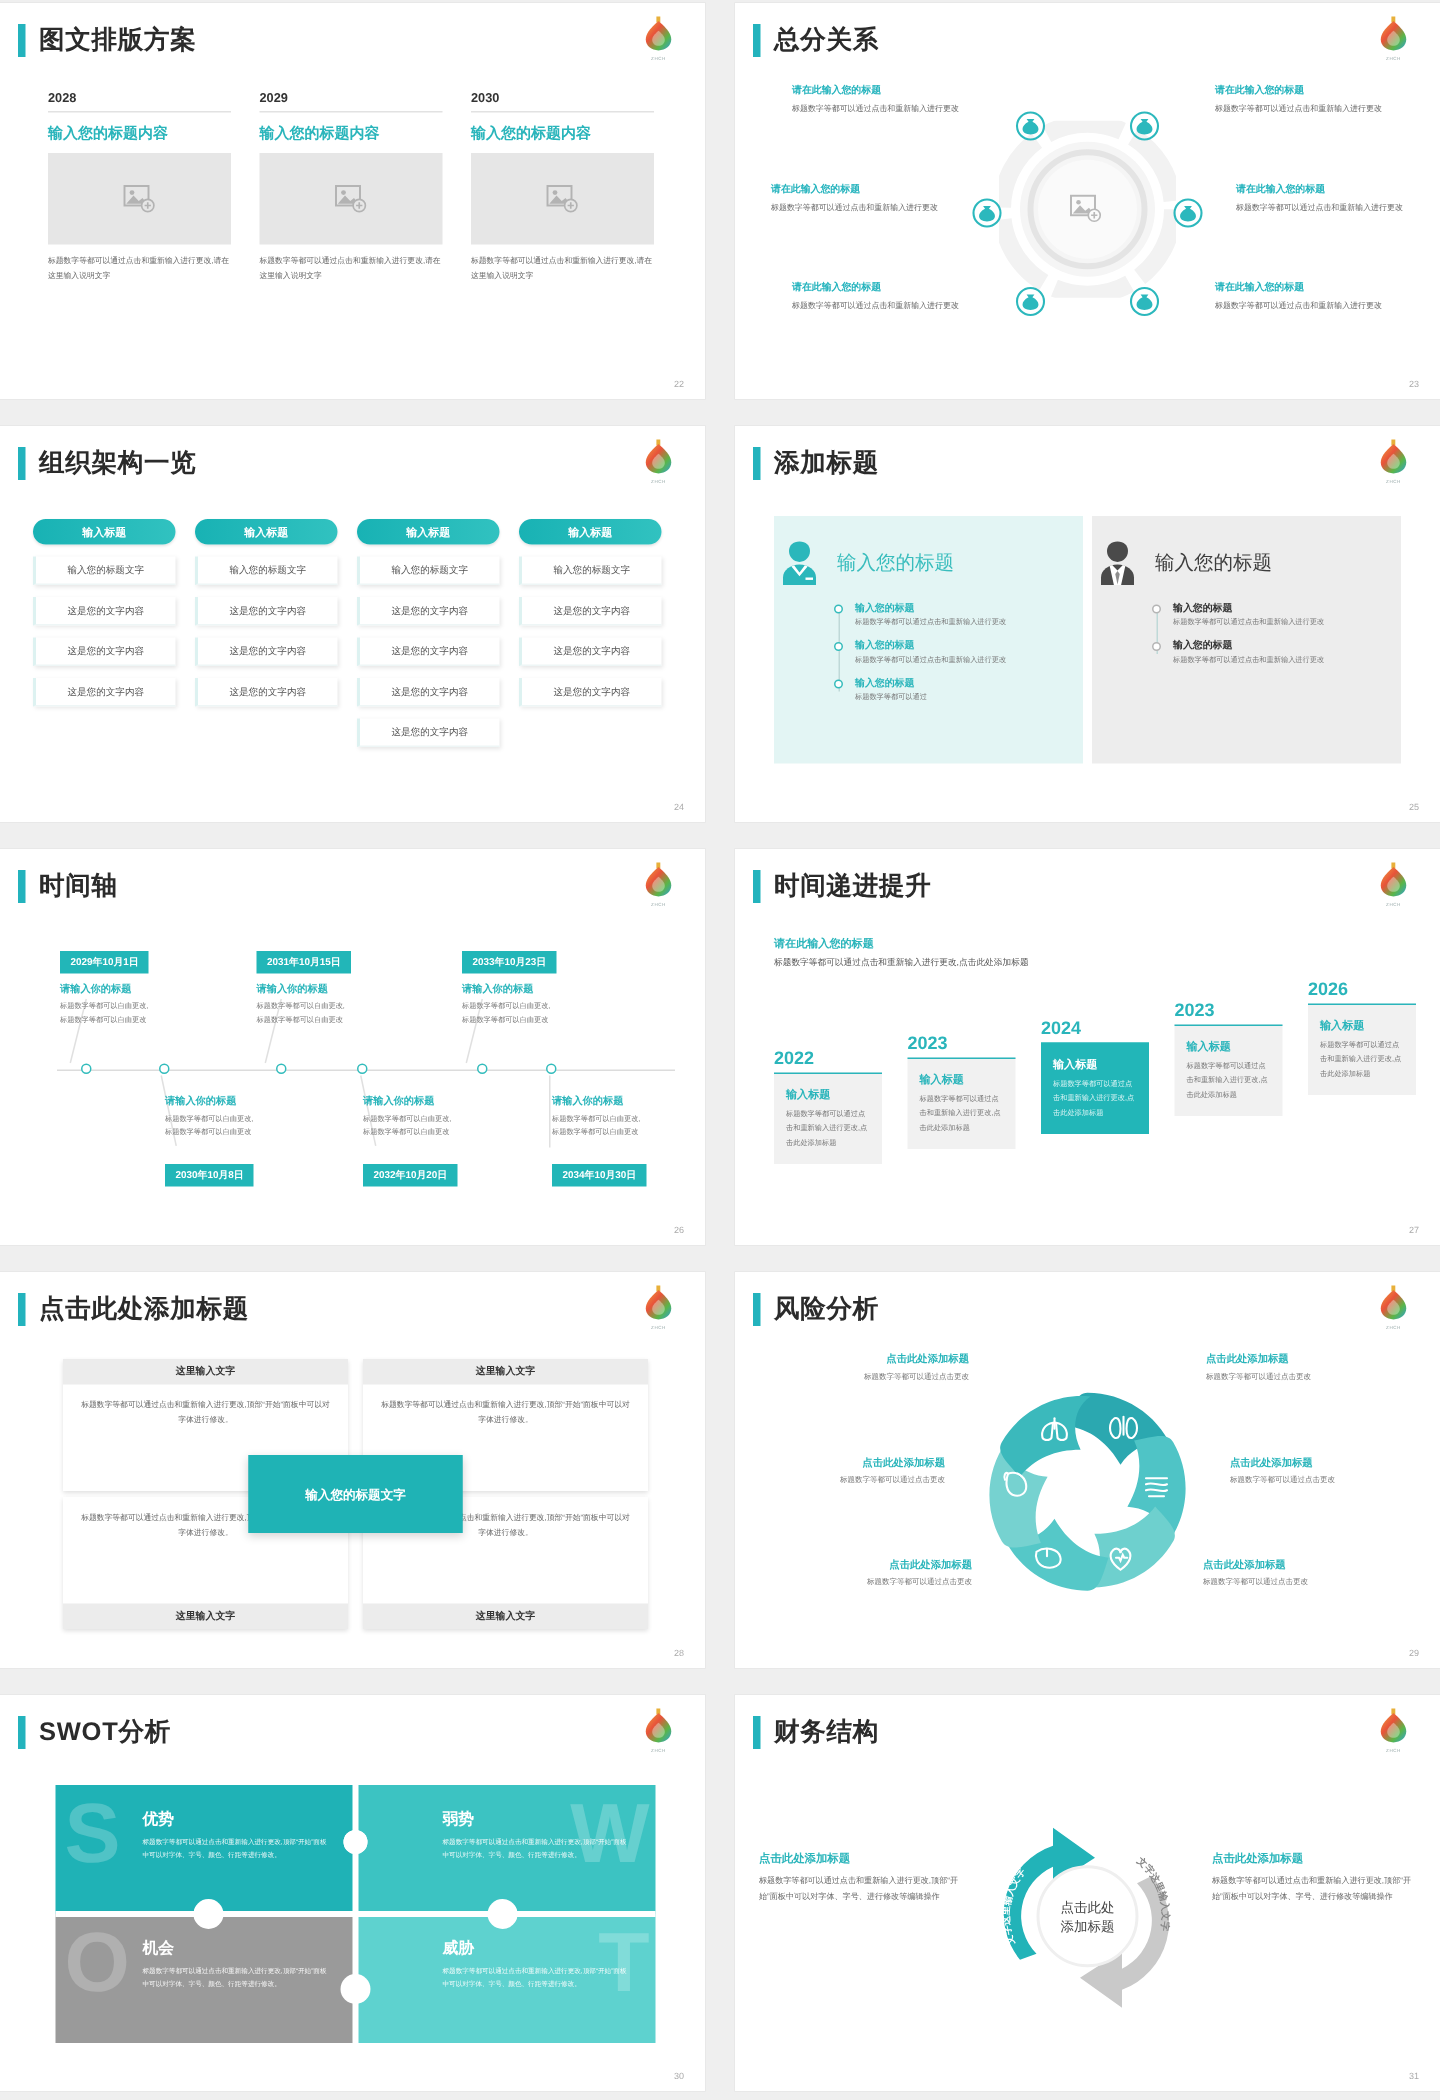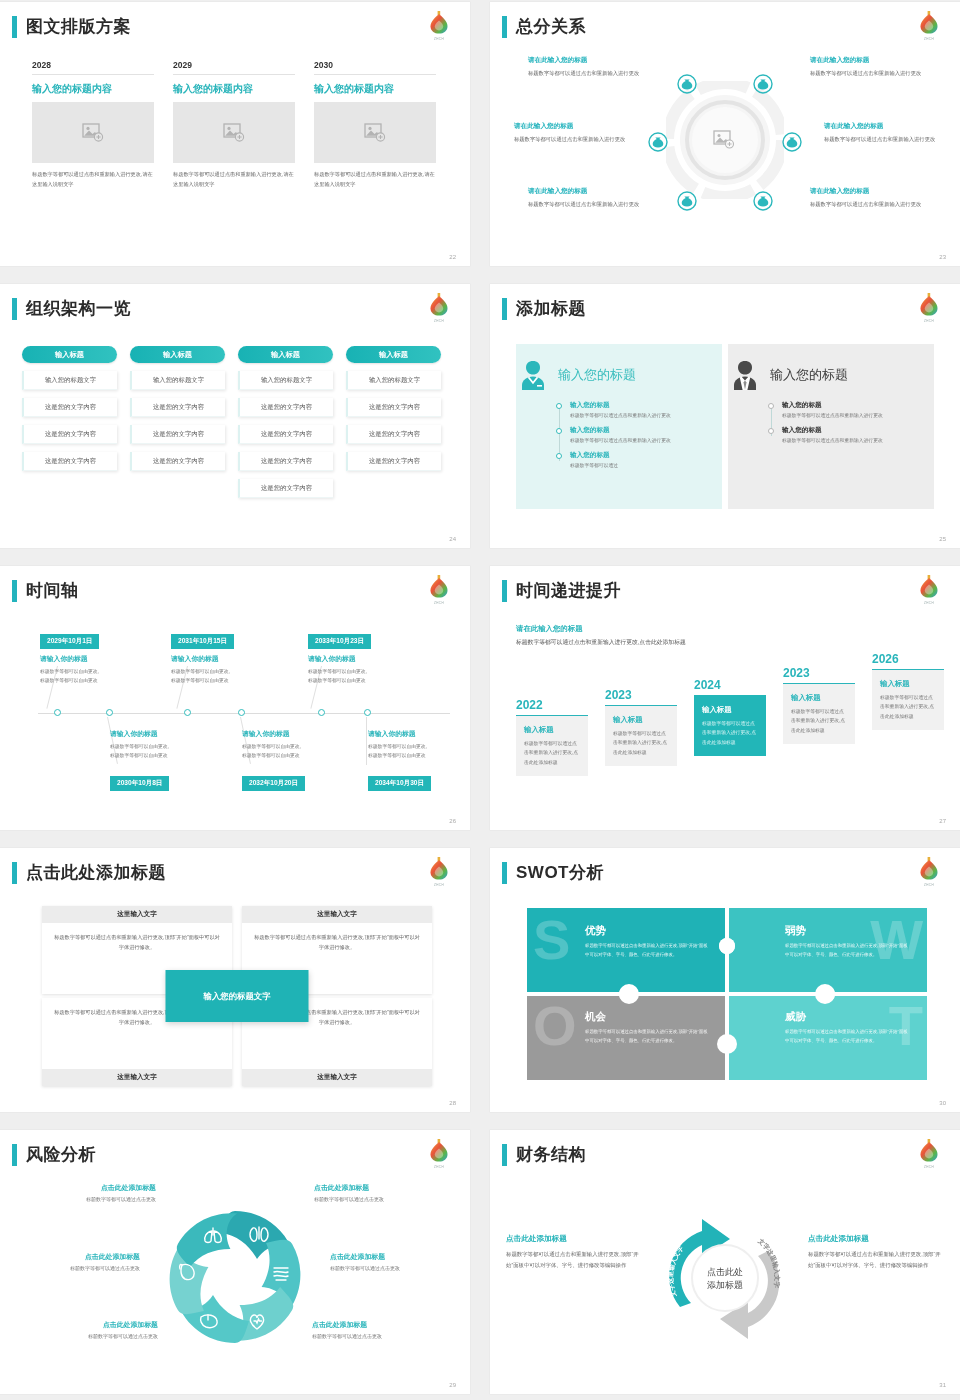--- a/index.html
+++ b/index.html
@@ -601,20 +601,119 @@
         <div class="qtab" style="position:absolute;bottom:0;left:0;right:0">这里输入文字</div>
       </div>
       <div class="qcenter">输入您的标题文字</div>
     </div>
     <div class="pagenum">28</div>
   </div>
 
   <div class="slide">
     <div class="s-head">
       <div class="accent-bar"></div>
+      <div class="s-title">风险分析</div>
+    </div>
+    <div class="logo">
+      <svg width="26" height="28" viewBox="0 0 26 28">
+        <rect x="11.6" y="3" width="2.6" height="4" fill="#e8b03a"></rect>
+        <path d="M13 6 C19.5 11.5 21.5 15 21.5 18.4 C21.5 22.6 17.7 25.6 13 25.6 C8.3 25.6 4.5 22.6 4.5 18.4 C4.5 15 6.5 11.5 13 6 Z" fill="url(#lg1)"></path>
+        <path d="M13 12.5 C16 15 17.2 16.8 17.2 18.6 C17.2 20.9 15.3 22.5 13 22.5 C10.7 22.5 8.8 20.9 8.8 18.6 C8.8 16.8 10 15 13 12.5 Z" fill="#ffffff" opacity=".35"></path>
+      </svg>
+      <div class="logo-word">ZHCH</div>
+    </div>
+
+    <div class="risk">
+      <div class="ctr">
+        <svg width="160" height="160" viewBox="0 0 160 160">
+          <g transform="translate(80,80)">
+            <g transform="rotate(0)">
+                <path d="M0 -66 C24 -66 46 -52 56 -30 C44 -36 30 -30 22 -18 C14 -32 2 -42 -14 -44 C-10 -56 -8 -66 0 -66Z" fill="#2ba8b0"></path>
+              </g>
+            <g transform="rotate(60)">
+                <path d="M0 -66 C24 -66 46 -52 56 -30 C44 -36 30 -30 22 -18 C14 -32 2 -42 -14 -44 C-10 -56 -8 -66 0 -66Z" fill="#4fc4c6"></path>
+              </g>
+            <g transform="rotate(120)">
+                <path d="M0 -66 C24 -66 46 -52 56 -30 C44 -36 30 -30 22 -18 C14 -32 2 -42 -14 -44 C-10 -56 -8 -66 0 -66Z" fill="#6ed0ce"></path>
+              </g>
+            <g transform="rotate(180)">
+                <path d="M0 -66 C24 -66 46 -52 56 -30 C44 -36 30 -30 22 -18 C14 -32 2 -42 -14 -44 C-10 -56 -8 -66 0 -66Z" fill="#55c8c8"></path>
+              </g>
+            <g transform="rotate(240)">
+                <path d="M0 -66 C24 -66 46 -52 56 -30 C44 -36 30 -30 22 -18 C14 -32 2 -42 -14 -44 C-10 -56 -8 -66 0 -66Z" fill="#76d2d0"></path>
+              </g>
+            <g transform="rotate(300)">
+                <path d="M0 -66 C24 -66 46 -52 56 -30 C44 -36 30 -30 22 -18 C14 -32 2 -42 -14 -44 C-10 -56 -8 -66 0 -66Z" fill="#3bb9bc"></path>
+              </g>
+
+            <g fill="none" stroke="#ffffff" stroke-width="1.4" stroke-linecap="round">
+              <g transform="translate(-22,-45)">
+                <path d="M0 -4 v7"></path>
+                  <path d="M-1 -1 C-7 0 -9 5 -8 9 C-7 11 -3 11 -2 9 L-1 -1Z"></path>
+                <path d="M1 -1 C7 0 9 5 8 9 C7 11 3 11 2 9 L1 -1Z"></path>
+              </g>
+              <g transform="translate(24,-44)">
+                <path d="M-6 -5 C-10 -2 -10 5 -6 8 C-3 9 -2 6 -2 2 C-2 -2 -3 -6 -6 -5Z"></path>
+                <path d="M6 -5 C10 -2 10 5 6 8 C3 9 2 6 2 2 C2 -2 3 -6 6 -5Z"></path>
+                <path d="M0 -6 v12"></path>
+              </g>
+              <g transform="translate(-47,-6)">
+                <path d="M-6 -6 C-1 -8 5 -5 6 1 C7 7 2 10 -3 8 C-7 6 -8 0 -6 -6Z"></path>
+                <path d="M-6 -6 C-8 -8 -9 -4 -8 -2"></path>
+              </g>
+              <g transform="translate(46,-4)">
+                <path d="M-7 -5 h14"></path>
+                  <path d="M-7 -1 C-2 -3 3 1 7 -1"></path>
+                <path d="M-7 3 C-2 1 3 5 7 3"></path>
+                  <path d="M-5 7 h10"></path>
+              </g>
+              <g transform="translate(-26,44)">
+                <path d="M-8 -4 C-2 -8 7 -6 8 0 C9 5 3 8 -3 6 C-8 4 -9 -1 -8 -4Z"></path>
+                <path d="M-1 -6 v5"></path>
+              </g>
+              <g transform="translate(22,45)">
+                <path d="M0 7 C-7 2 -8 -3 -5 -6 C-3 -8 0 -7 0 -4 C0 -7 3 -8 5 -6 C8 -3 7 2 0 7Z"></path>
+                <path d="M-3 -1 h2 l1 2 1.5 -4 1 2 h2"></path>
+              </g>
+            </g>
+          </g>
+        </svg>
+      </div>
+
+      <div class="rl" style="left:18px;top:5px;text-align:right">
+        <h4>点击此处添加标题</h4>
+        <p>标题数字等都可以通过点击更改</p>
+      </div>
+      <div class="rl" style="right:18px;top:5px;text-align:left">
+        <h4>点击此处添加标题</h4>
+        <p>标题数字等都可以通过点击更改</p>
+      </div>
+      <div class="rl" style="left:2px;top:74px;text-align:right">
+        <h4>点击此处添加标题</h4>
+        <p>标题数字等都可以通过点击更改</p>
+      </div>
+      <div class="rl" style="right:2px;top:74px;text-align:left">
+        <h4>点击此处添加标题</h4>
+        <p>标题数字等都可以通过点击更改</p>
+      </div>
+      <div class="rl" style="left:20px;top:142px;text-align:right">
+        <h4>点击此处添加标题</h4>
+        <p>标题数字等都可以通过点击更改</p>
+      </div>
+      <div class="rl" style="right:20px;top:142px;text-align:left">
+        <h4>点击此处添加标题</h4>
+        <p>标题数字等都可以通过点击更改</p>
+      </div>
+    </div>
+    <div class="pagenum">29</div>
+  </div>
+
+  <div class="slide">
+    <div class="s-head">
+      <div class="accent-bar"></div>
       <div class="s-title">SWOT分析</div>
     </div>
     <div class="logo">
       <svg width="26" height="28" viewBox="0 0 26 28">
         <rect x="11.6" y="3" width="2.6" height="4" fill="#e8b03a"></rect>
         <path d="M13 6 C19.5 11.5 21.5 15 21.5 18.4 C21.5 22.6 17.7 25.6 13 25.6 C8.3 25.6 4.5 22.6 4.5 18.4 C4.5 15 6.5 11.5 13 6 Z" fill="url(#lg1)"></path>
         <path d="M13 12.5 C16 15 17.2 16.8 17.2 18.6 C17.2 20.9 15.3 22.5 13 22.5 C10.7 22.5 8.8 20.9 8.8 18.6 C8.8 16.8 10 15 13 12.5 Z" fill="#ffffff" opacity=".35"></path>
       </svg>
       <div class="logo-word">ZHCH</div>
     </div>
@@ -646,119 +745,20 @@
       <div class="knob" style="left:192px;top:128px;width:16px;height:16px"></div>
       <div class="knob" style="left:292px;top:78px;width:16px;height:16px"></div>
       <div class="knob" style="left:198px;top:0;width:4px;height:172px;border-radius:0"></div>
       <div class="knob" style="left:0;top:84px;width:400px;height:4px;border-radius:0"></div>
       <div class="knob" style="left:192px;top:30px;width:16px;height:16px"></div>
       <div class="knob" style="left:92px;top:76px;width:20px;height:20px"></div>
       <div class="knob" style="left:288px;top:76px;width:20px;height:20px"></div>
       <div class="knob" style="left:190px;top:126px;width:20px;height:20px"></div>
     </div>
     <div class="pagenum">30</div>
-  </div>
-
-  <div class="slide">
-    <div class="s-head">
-      <div class="accent-bar"></div>
-      <div class="s-title">风险分析</div>
-    </div>
-    <div class="logo">
-      <svg width="26" height="28" viewBox="0 0 26 28">
-        <rect x="11.6" y="3" width="2.6" height="4" fill="#e8b03a"></rect>
-        <path d="M13 6 C19.5 11.5 21.5 15 21.5 18.4 C21.5 22.6 17.7 25.6 13 25.6 C8.3 25.6 4.5 22.6 4.5 18.4 C4.5 15 6.5 11.5 13 6 Z" fill="url(#lg1)"></path>
-        <path d="M13 12.5 C16 15 17.2 16.8 17.2 18.6 C17.2 20.9 15.3 22.5 13 22.5 C10.7 22.5 8.8 20.9 8.8 18.6 C8.8 16.8 10 15 13 12.5 Z" fill="#ffffff" opacity=".35"></path>
-      </svg>
-      <div class="logo-word">ZHCH</div>
-    </div>
-
-    <div class="risk">
-      <div class="ctr">
-        <svg width="160" height="160" viewBox="0 0 160 160">
-          <g transform="translate(80,80)">
-            <g transform="rotate(0)">
-                <path d="M0 -66 C24 -66 46 -52 56 -30 C44 -36 30 -30 22 -18 C14 -32 2 -42 -14 -44 C-10 -56 -8 -66 0 -66Z" fill="#2ba8b0"></path>
-              </g>
-            <g transform="rotate(60)">
-                <path d="M0 -66 C24 -66 46 -52 56 -30 C44 -36 30 -30 22 -18 C14 -32 2 -42 -14 -44 C-10 -56 -8 -66 0 -66Z" fill="#4fc4c6"></path>
-              </g>
-            <g transform="rotate(120)">
-                <path d="M0 -66 C24 -66 46 -52 56 -30 C44 -36 30 -30 22 -18 C14 -32 2 -42 -14 -44 C-10 -56 -8 -66 0 -66Z" fill="#6ed0ce"></path>
-              </g>
-            <g transform="rotate(180)">
-                <path d="M0 -66 C24 -66 46 -52 56 -30 C44 -36 30 -30 22 -18 C14 -32 2 -42 -14 -44 C-10 -56 -8 -66 0 -66Z" fill="#55c8c8"></path>
-              </g>
-            <g transform="rotate(240)">
-                <path d="M0 -66 C24 -66 46 -52 56 -30 C44 -36 30 -30 22 -18 C14 -32 2 -42 -14 -44 C-10 -56 -8 -66 0 -66Z" fill="#76d2d0"></path>
-              </g>
-            <g transform="rotate(300)">
-                <path d="M0 -66 C24 -66 46 -52 56 -30 C44 -36 30 -30 22 -18 C14 -32 2 -42 -14 -44 C-10 -56 -8 -66 0 -66Z" fill="#3bb9bc"></path>
-              </g>
-
-            <g fill="none" stroke="#ffffff" stroke-width="1.4" stroke-linecap="round">
-              <g transform="translate(-22,-45)">
-                <path d="M0 -4 v7"></path>
-                  <path d="M-1 -1 C-7 0 -9 5 -8 9 C-7 11 -3 11 -2 9 L-1 -1Z"></path>
-                <path d="M1 -1 C7 0 9 5 8 9 C7 11 3 11 2 9 L1 -1Z"></path>
-              </g>
-              <g transform="translate(24,-44)">
-                <path d="M-6 -5 C-10 -2 -10 5 -6 8 C-3 9 -2 6 -2 2 C-2 -2 -3 -6 -6 -5Z"></path>
-                <path d="M6 -5 C10 -2 10 5 6 8 C3 9 2 6 2 2 C2 -2 3 -6 6 -5Z"></path>
-                <path d="M0 -6 v12"></path>
-              </g>
-              <g transform="translate(-47,-6)">
-                <path d="M-6 -6 C-1 -8 5 -5 6 1 C7 7 2 10 -3 8 C-7 6 -8 0 -6 -6Z"></path>
-                <path d="M-6 -6 C-8 -8 -9 -4 -8 -2"></path>
-              </g>
-              <g transform="translate(46,-4)">
-                <path d="M-7 -5 h14"></path>
-                  <path d="M-7 -1 C-2 -3 3 1 7 -1"></path>
-                <path d="M-7 3 C-2 1 3 5 7 3"></path>
-                  <path d="M-5 7 h10"></path>
-              </g>
-              <g transform="translate(-26,44)">
-                <path d="M-8 -4 C-2 -8 7 -6 8 0 C9 5 3 8 -3 6 C-8 4 -9 -1 -8 -4Z"></path>
-                <path d="M-1 -6 v5"></path>
-              </g>
-              <g transform="translate(22,45)">
-                <path d="M0 7 C-7 2 -8 -3 -5 -6 C-3 -8 0 -7 0 -4 C0 -7 3 -8 5 -6 C8 -3 7 2 0 7Z"></path>
-                <path d="M-3 -1 h2 l1 2 1.5 -4 1 2 h2"></path>
-              </g>
-            </g>
-          </g>
-        </svg>
-      </div>
-
-      <div class="rl" style="left:18px;top:5px;text-align:right">
-        <h4>点击此处添加标题</h4>
-        <p>标题数字等都可以通过点击更改</p>
-      </div>
-      <div class="rl" style="right:18px;top:5px;text-align:left">
-        <h4>点击此处添加标题</h4>
-        <p>标题数字等都可以通过点击更改</p>
-      </div>
-      <div class="rl" style="left:2px;top:74px;text-align:right">
-        <h4>点击此处添加标题</h4>
-        <p>标题数字等都可以通过点击更改</p>
-      </div>
-      <div class="rl" style="right:2px;top:74px;text-align:left">
-        <h4>点击此处添加标题</h4>
-        <p>标题数字等都可以通过点击更改</p>
-      </div>
-      <div class="rl" style="left:20px;top:142px;text-align:right">
-        <h4>点击此处添加标题</h4>
-        <p>标题数字等都可以通过点击更改</p>
-      </div>
-      <div class="rl" style="right:20px;top:142px;text-align:left">
-        <h4>点击此处添加标题</h4>
-        <p>标题数字等都可以通过点击更改</p>
-      </div>
-    </div>
-    <div class="pagenum">29</div>
   </div>
 
   <div class="slide">
     <div class="s-head">
       <div class="accent-bar"></div>
       <div class="s-title">财务结构</div>
     </div>
     <div class="logo">
       <svg width="26" height="28" viewBox="0 0 26 28">
         <rect x="11.6" y="3" width="2.6" height="4" fill="#e8b03a"></rect>

